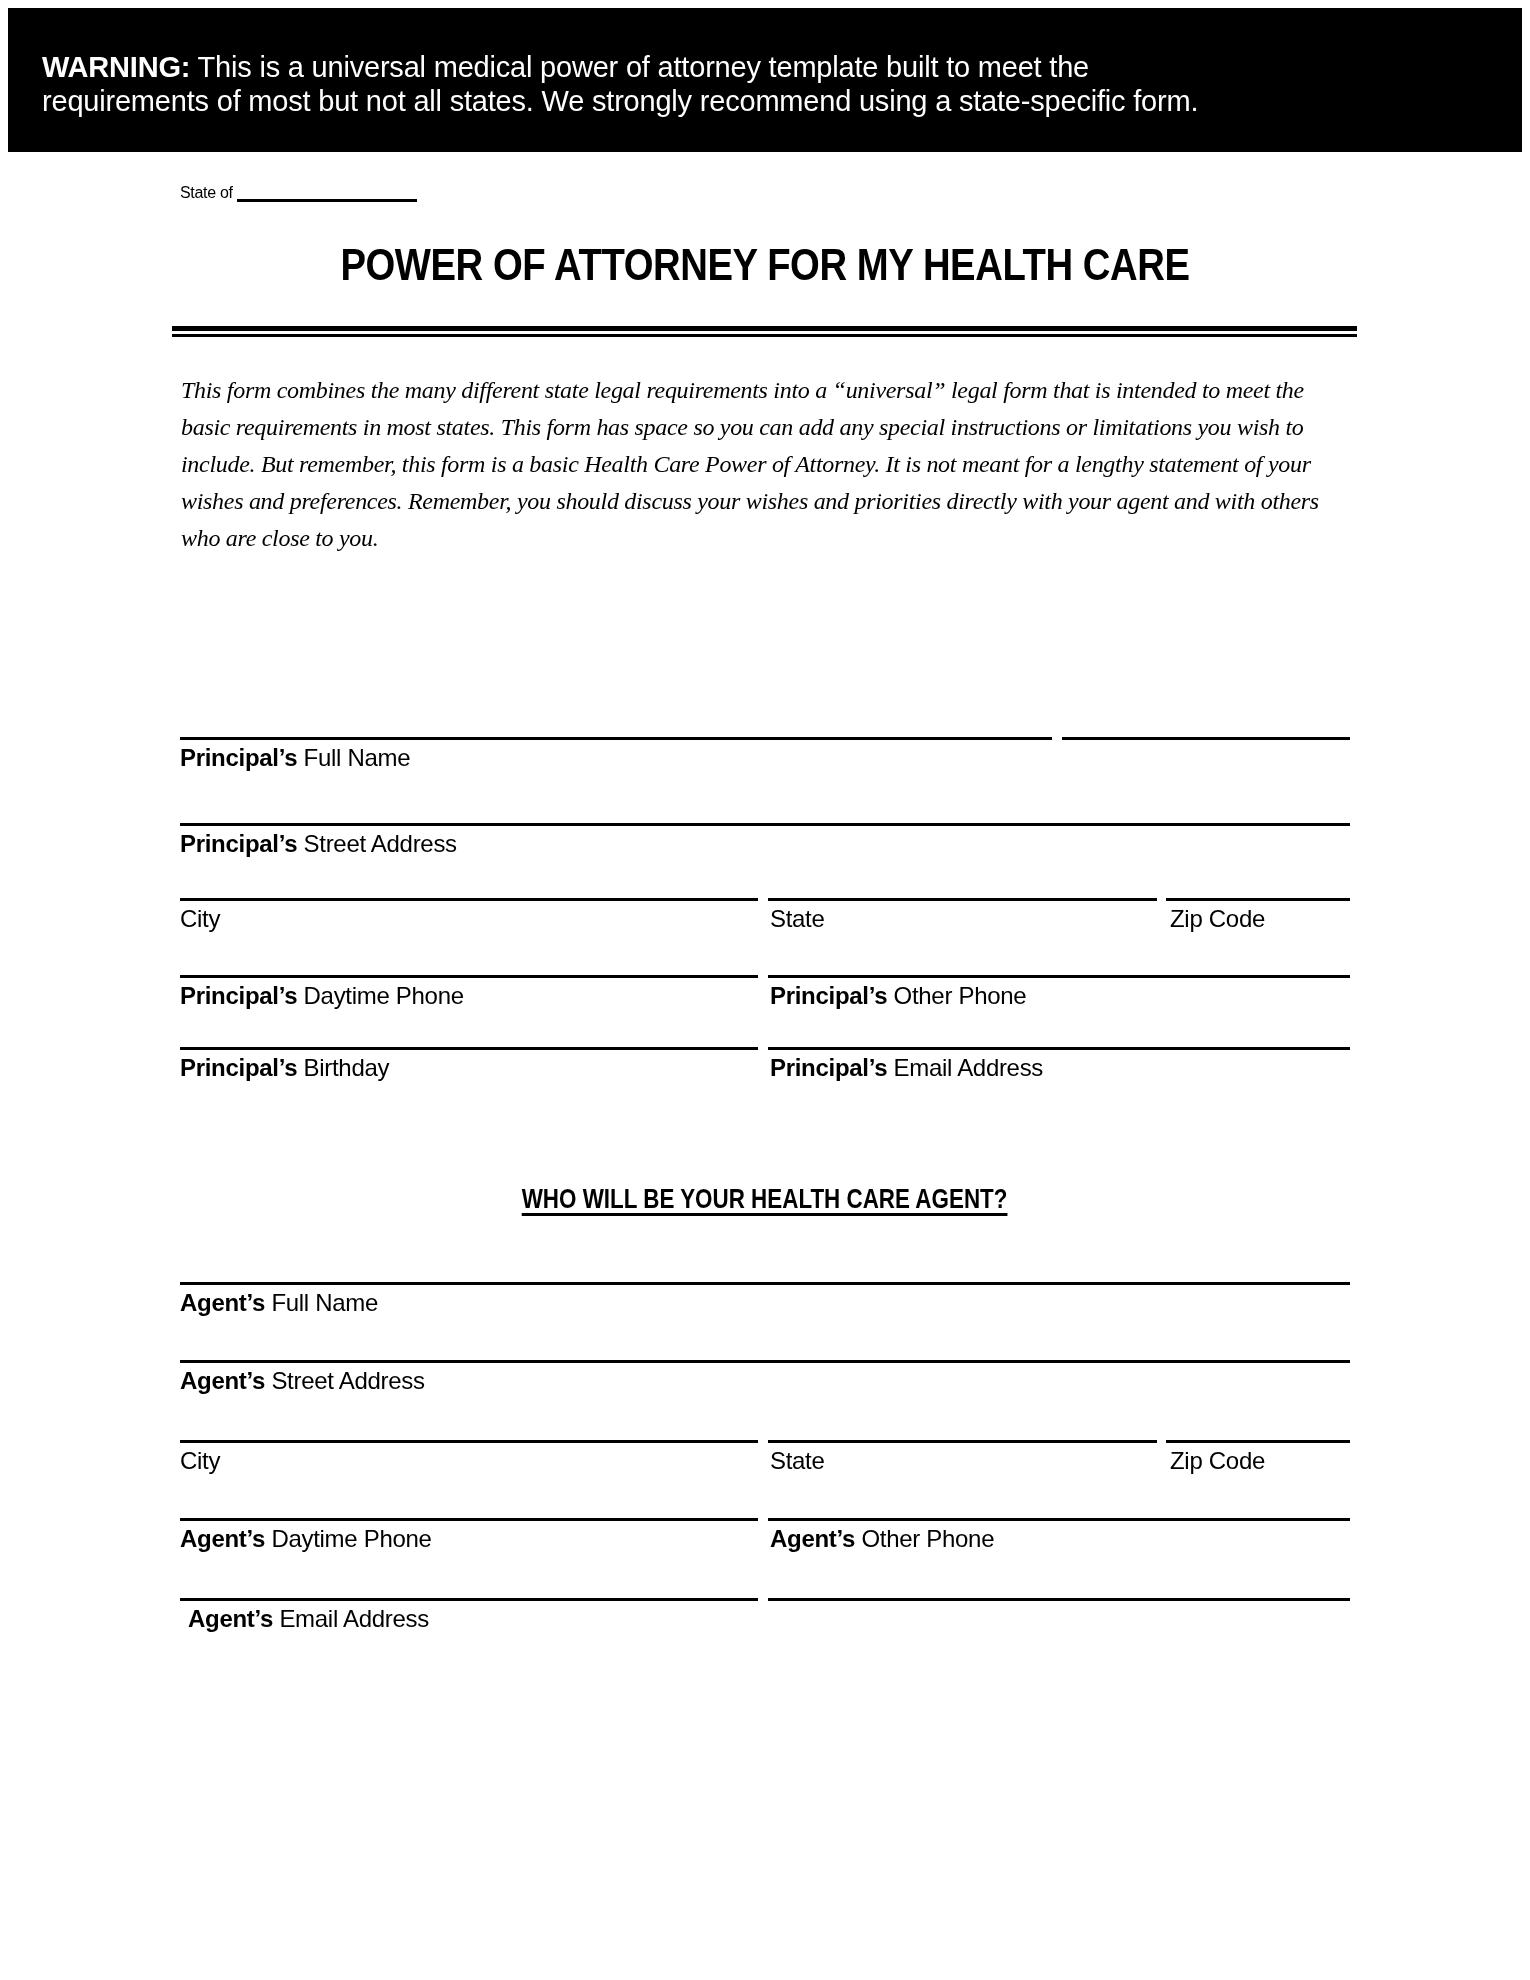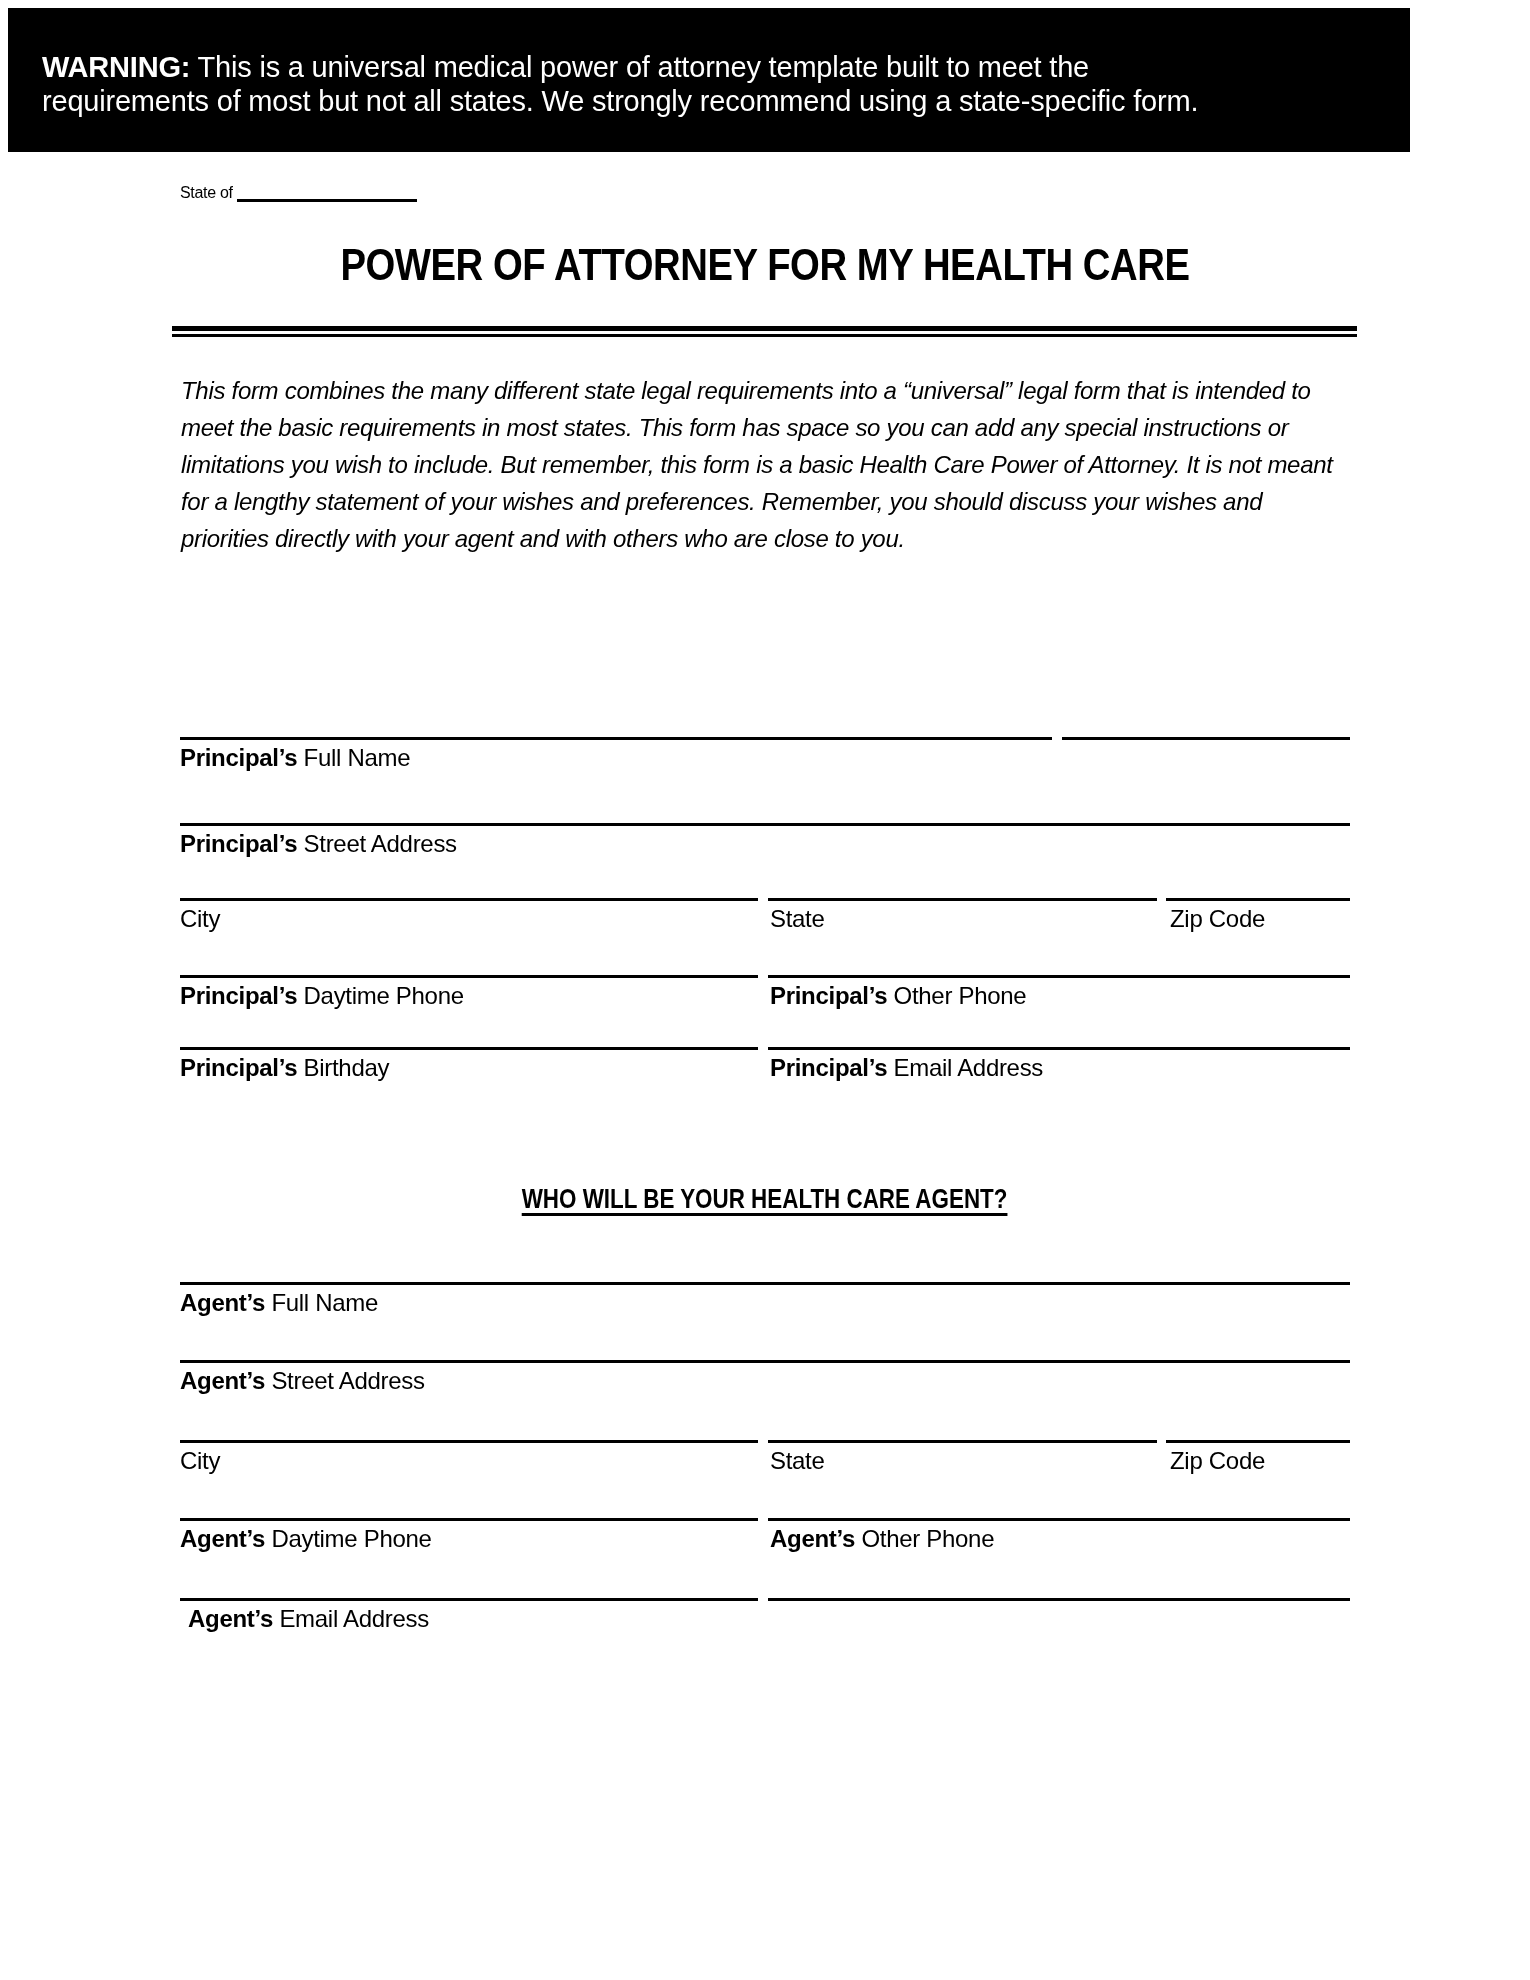--- a/index.html
+++ b/index.html
@@ -9,21 +9,21 @@
     font-family: "Liberation Sans", "DejaVu Sans", sans-serif;
     color: #000000;
     position: relative;
     overflow: hidden;
   }
   .page { position: absolute; inset: 0; }
 
   
   .banner {
     position: absolute; left: 8px; top: 8px;
-    width: 1402px; height: 144px;
+    width: 1514px; height: 144px;
     background: #000000; color: #ffffff;
     box-sizing: border-box;
     padding: 42px 40px 0 34px;
     font-size: 29px; line-height: 34px;
     letter-spacing: -0.2px;
   }
   .banner b { font-weight: bold; }
   .centered-band {
     position: absolute; left: 180px; width: 1170px;
     text-align: center;
@@ -54,21 +54,21 @@
     position: absolute; left: 172px; top: 326px;
     width: 1185px; height: 3px;
     border-top: 5px solid #000;
     border-bottom: 3px solid #000;
   }
 
   .intro {
     position: absolute; left: 181px; top: 372px;
     width: 1170px;
     font-size: 24px; font-style: italic;
-    line-height: 37px; letter-spacing: -0.3px;
+    line-height: 37px; letter-spacing: -0.3px; font-family: Liberation Serif, serif;
   }
 
   .section-heading {
     font-size: 28px; font-weight: bold;
     text-decoration: underline;
     text-decoration-thickness: 3px;
     text-underline-offset: 5px;
     transform: scaleX(0.80); transform-origin: 50% 0;
     white-space: nowrap;
   }

